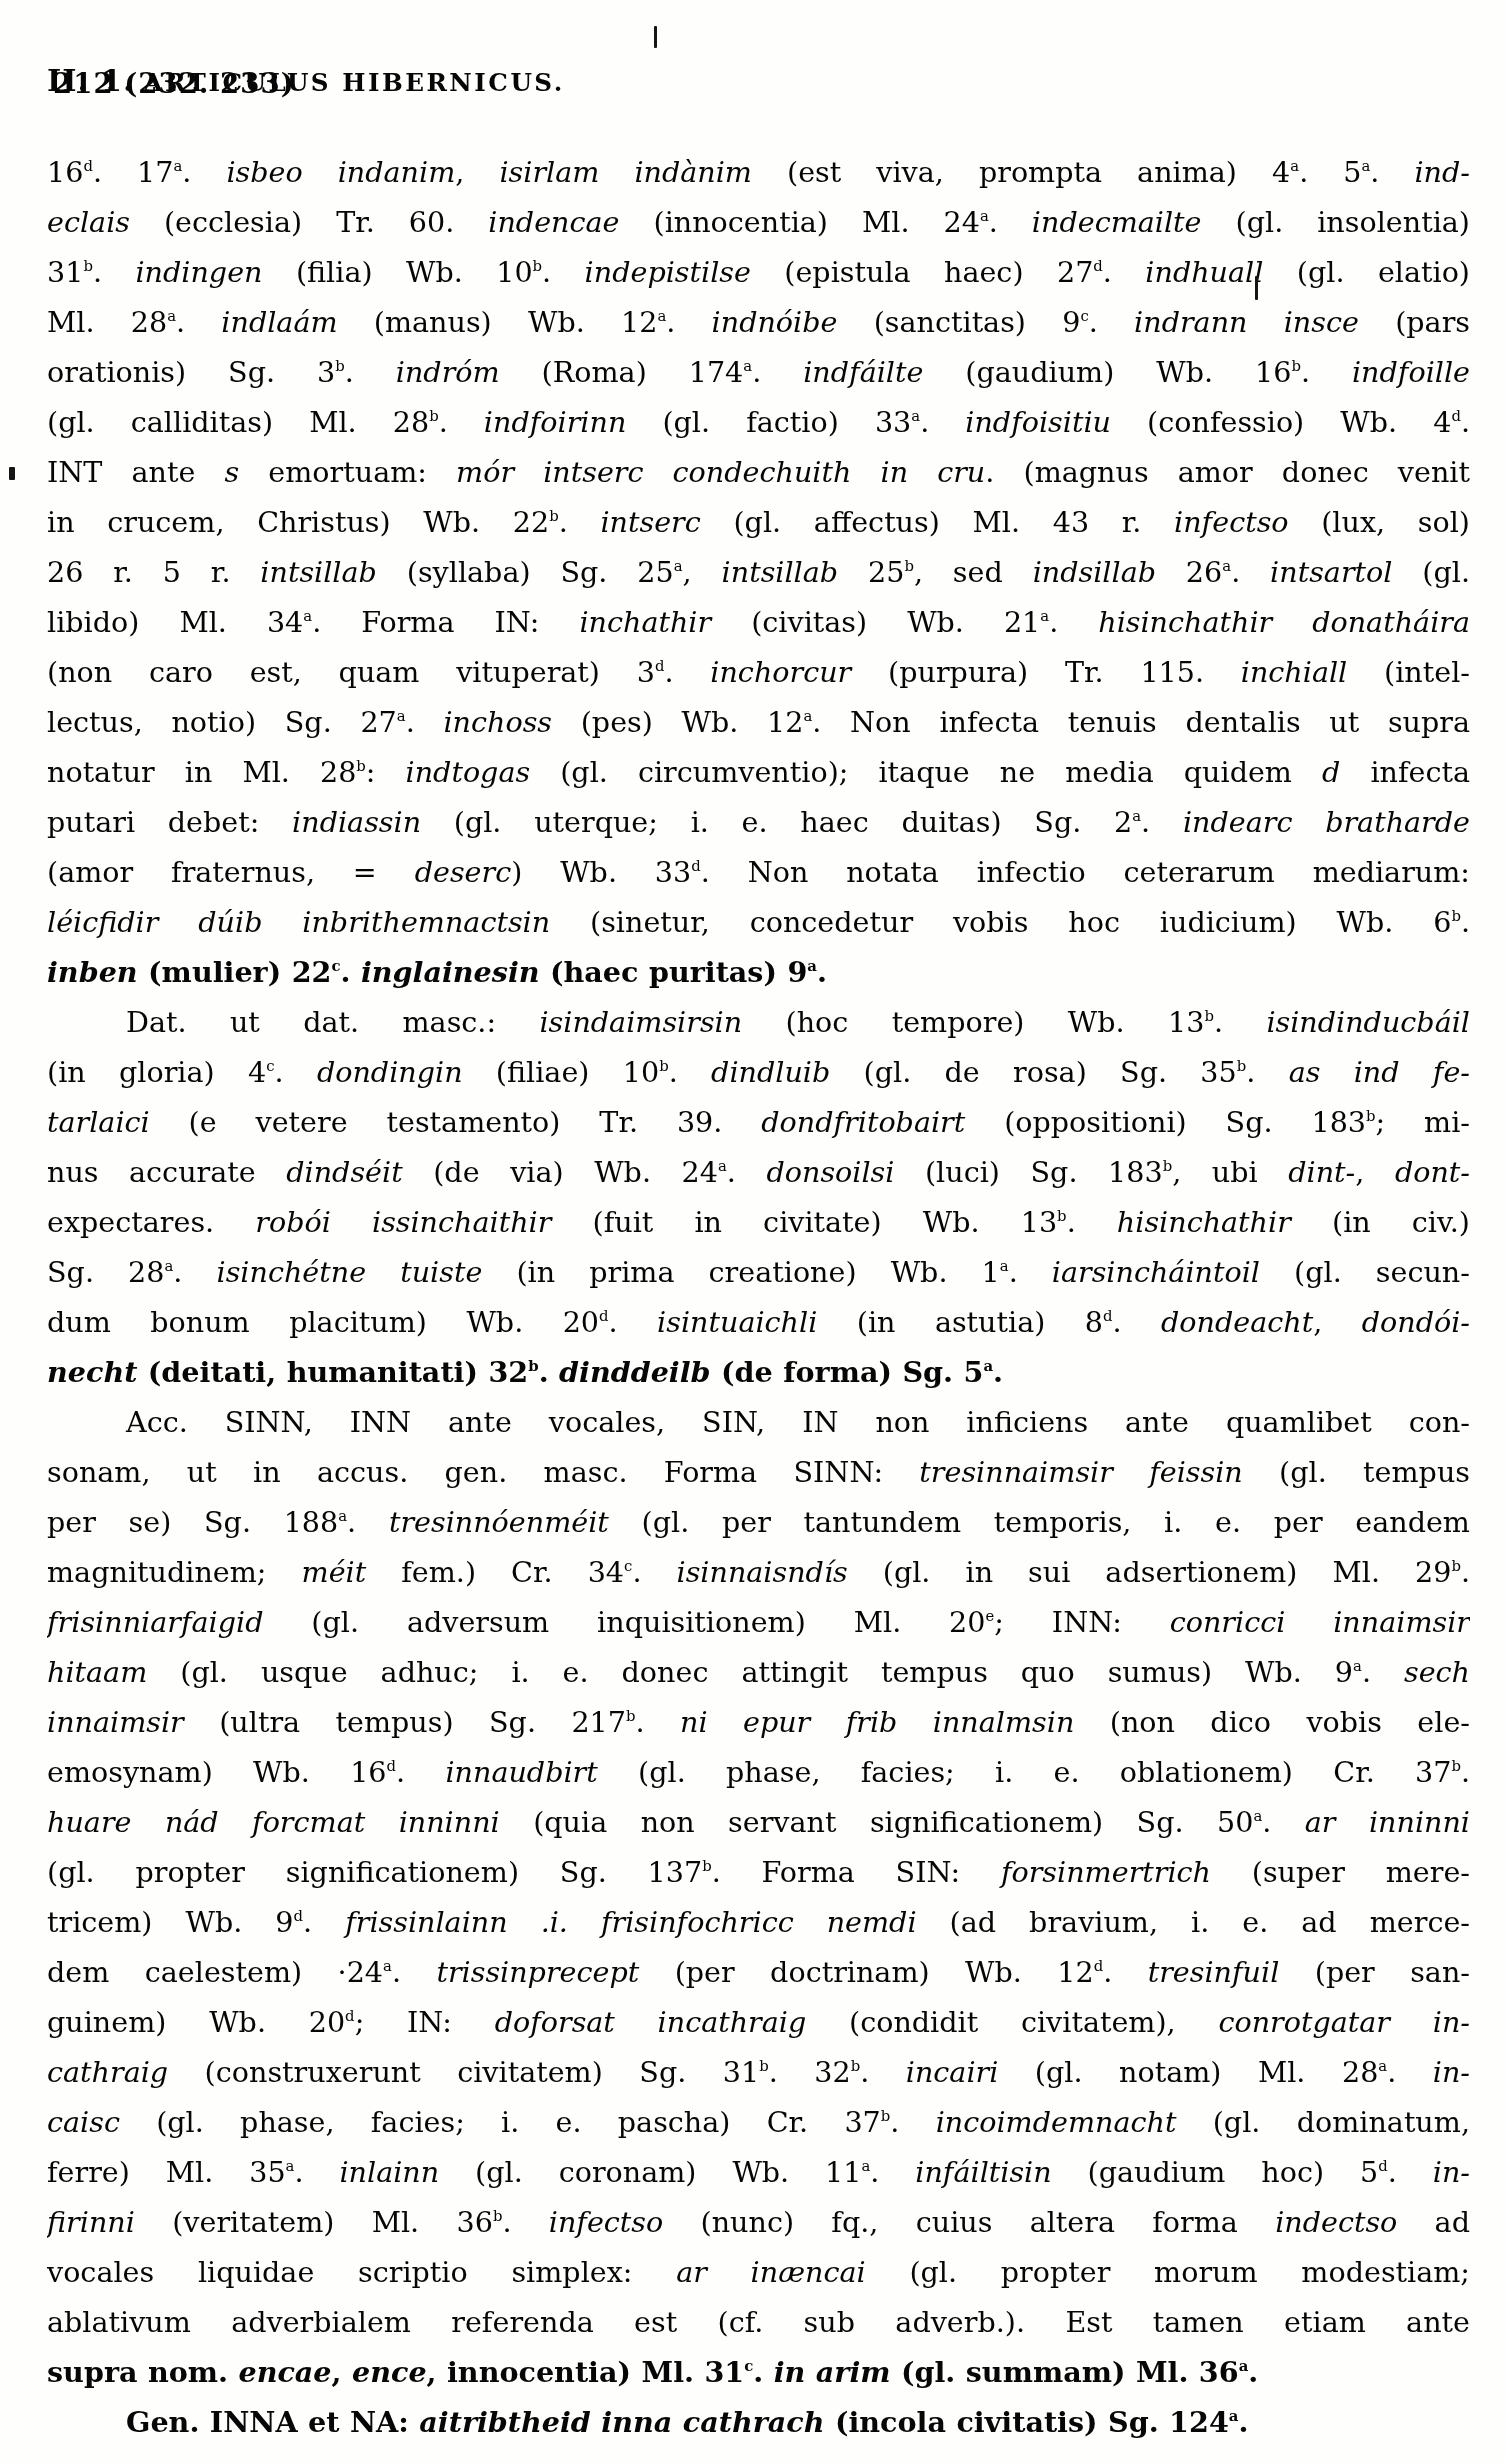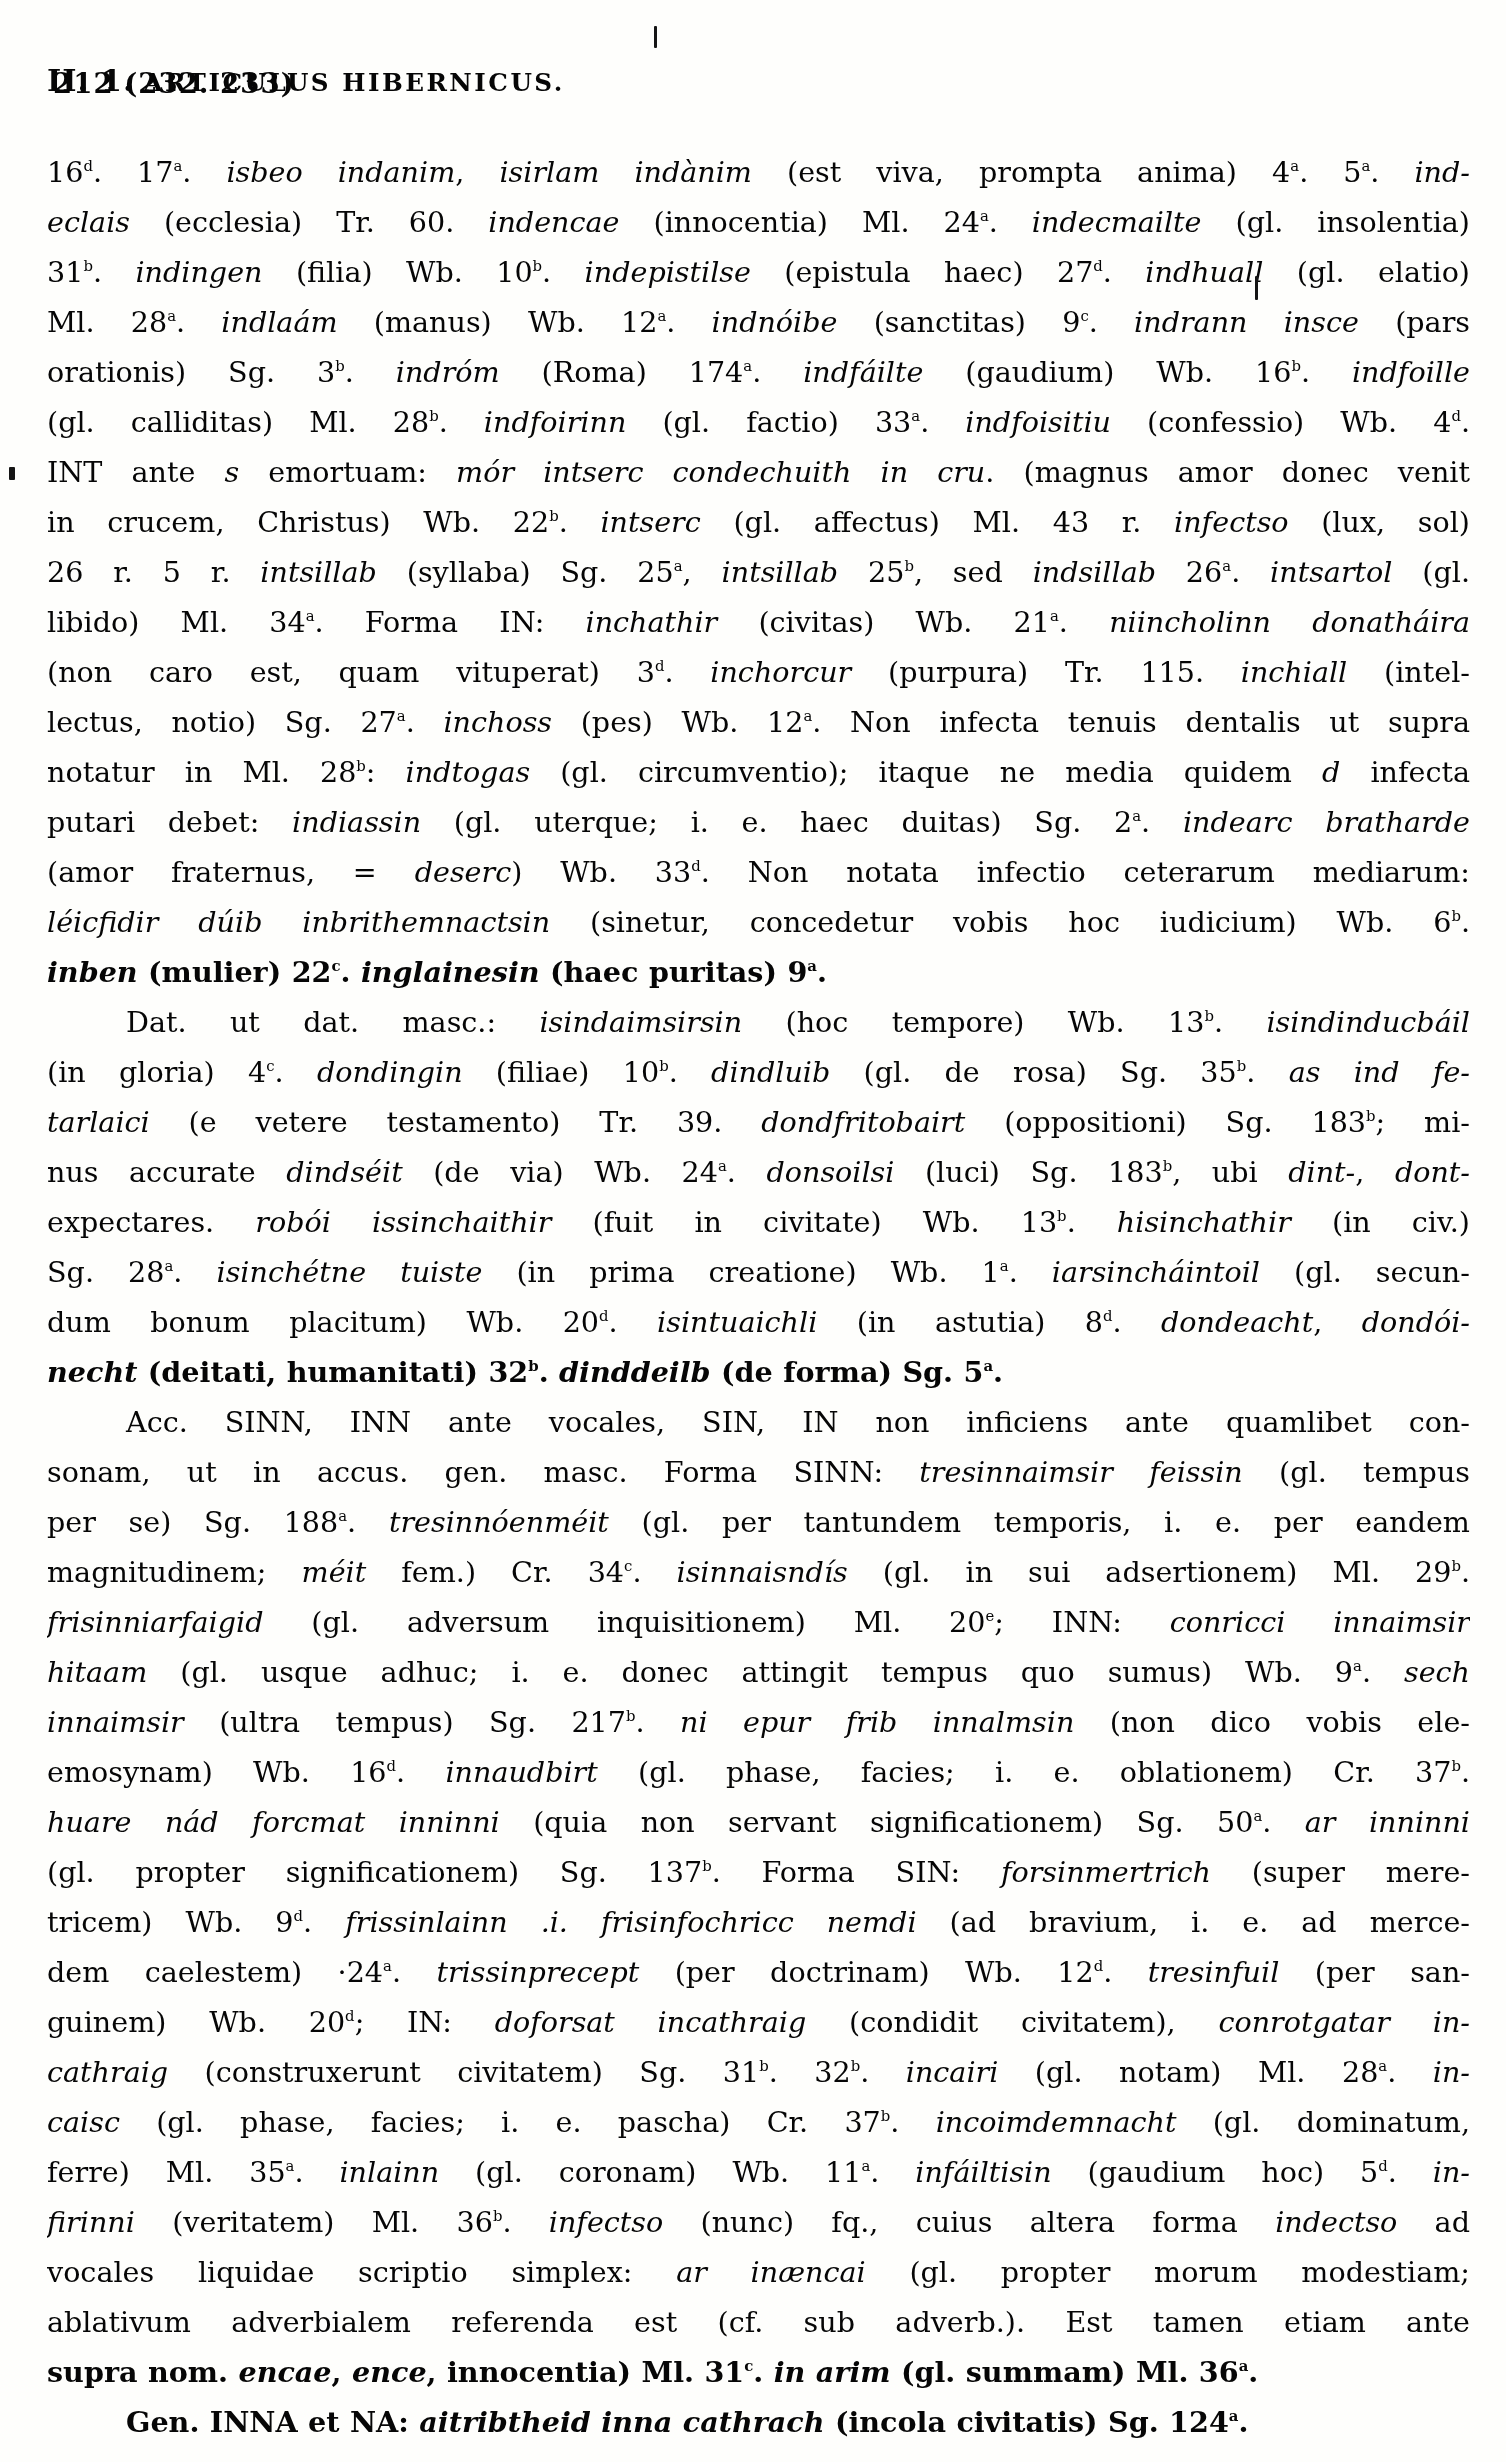--- a/index.html
+++ b/index.html
@@ -47,21 +47,21 @@
   <div class="textbody">
       <div class="line"><span>16</span><sup>d</sup><span>. 17</span><sup>a</sup><span>. </span><span class="it">isbeo indanim</span><span>, </span><span class="it">isirlam indànim</span><span> (est viva, prompta anima) 4</span><sup>a</sup><span>. 5</span><sup>a</sup><span>. </span><span class="it">ind-</span></div>
       <div class="line"><span class="it">eclais</span><span> (ecclesia) Tr. 60. </span><span class="it">indencae</span><span> (innocentia) Ml. 24</span><sup>a</sup><span>. </span><span class="it">indecmailte</span><span> (gl. insolentia)</span></div>
       <div class="line"><span>31</span><sup>b</sup><span>. </span><span class="it">indingen</span><span> (filia) Wb. 10</span><sup>b</sup><span>. </span><span class="it">indepistilse</span><span> (epistula haec) 27</span><sup>d</sup><span>. </span><span class="it">indhuall</span><span> (gl. elatio)</span></div>
       <div class="line"><span>Ml. 28</span><sup>a</sup><span>. </span><span class="it">indlaám</span><span> (manus) Wb. 12</span><sup>a</sup><span>. </span><span class="it">indnóibe</span><span> (sanctitas) 9</span><sup>c</sup><span>. </span><span class="it">indrann insce</span><span> (pars</span></div>
       <div class="line"><span>orationis) Sg. 3</span><sup>b</sup><span>. </span><span class="it">indróm</span><span> (Roma) 174</span><sup>a</sup><span>. </span><span class="it">indfáilte</span><span> (gaudium) Wb. 16</span><sup>b</sup><span>. </span><span class="it">indfoille</span></div>
       <div class="line"><span>(gl. calliditas) Ml. 28</span><sup>b</sup><span>. </span><span class="it">indfoirinn</span><span> (gl. factio) 33</span><sup>a</sup><span>. </span><span class="it">indfoisitiu</span><span> (confessio) Wb. 4</span><sup>d</sup><span>.</span></div>
       <div class="line"><span>INT ante </span><span class="it">s</span><span> emortuam: </span><span class="it">mór intserc condechuith in cru</span><span>. (magnus amor donec venit</span></div>
       <div class="line"><span>in crucem, Christus) Wb. 22</span><sup>b</sup><span>. </span><span class="it">intserc</span><span> (gl. affectus) Ml. 43 r. </span><span class="it">infectso</span><span> (lux, sol)</span></div>
       <div class="line"><span>26 r. 5 r. </span><span class="it">intsillab</span><span> (syllaba) Sg. 25</span><sup>a</sup><span>, </span><span class="it">intsillab</span><span> 25</span><sup>b</sup><span>, sed </span><span class="it">indsillab</span><span> 26</span><sup>a</sup><span>. </span><span class="it">intsartol</span><span> (gl.</span></div>
-      <div class="line"><span>libido) Ml. 34</span><sup>a</sup><span>. Forma IN: </span><span class="it">inchathir</span><span> (civitas) Wb. 21</span><sup>a</sup><span>. </span><span class="it">niincholinn donatháira</span></div>
+      <div class="line"><span>libido) Ml. 34</span><sup>a</sup><span>. Forma IN: </span><span class="it">inchathir</span><span> (civitas) Wb. 21</span><sup>a</sup><span>. </span><span class="it">hisinchathir donatháira</span></div>
       <div class="line"><span>(non caro est, quam vituperat) 3</span><sup>d</sup><span>. </span><span class="it">inchorcur</span><span> (purpura) Tr. 115. </span><span class="it">inchiall</span><span> (intel-</span></div>
       <div class="line"><span>lectus, notio) Sg. 27</span><sup>a</sup><span>. </span><span class="it">inchoss</span><span> (pes) Wb. 12</span><sup>a</sup><span>. Non infecta tenuis dentalis ut supra</span></div>
       <div class="line"><span>notatur in Ml. 28</span><sup>b</sup><span>: </span><span class="it">indtogas</span><span> (gl. circumventio); itaque ne media quidem </span><span class="it">d</span><span> infecta</span></div>
       <div class="line"><span>putari debet: </span><span class="it">indiassin</span><span> (gl. uterque; i. e. haec duitas) Sg. 2</span><sup>a</sup><span>. </span><span class="it">indearc bratharde</span></div>
       <div class="line"><span>(amor fraternus, = </span><span class="it">deserc</span><span>) Wb. 33</span><sup>d</sup><span>. Non notata infectio ceterarum mediarum:</span></div>
       <div class="line"><span class="it">léicfidir dúib inbrithemnactsin</span><span> (sinetur, concedetur vobis hoc iudicium) Wb. 6</span><sup>b</sup><span>.</span></div>
       <div class="line last"><span class="it">inben</span><span> (mulier) 22</span><sup>c</sup><span>. </span><span class="it">inglainesin</span><span> (haec puritas) 9</span><sup>a</sup><span>.</span></div>
       <div class="line indent"><span>Dat. ut dat. masc.: </span><span class="it">isindaimsirsin</span><span> (hoc tempore) Wb. 13</span><sup>b</sup><span>. </span><span class="it">isindinducbáil</span></div>
       <div class="line"><span>(in gloria) 4</span><sup>c</sup><span>. </span><span class="it">dondingin</span><span> (filiae) 10</span><sup>b</sup><span>. </span><span class="it">dindluib</span><span> (gl. de rosa) Sg. 35</span><sup>b</sup><span>. </span><span class="it">as ind fe-</span></div>
       <div class="line"><span class="it">tarlaici</span><span> (e vetere testamento) Tr. 39. </span><span class="it">dondfritobairt</span><span> (oppositioni) Sg. 183</span><sup>b</sup><span>; mi-</span></div>

